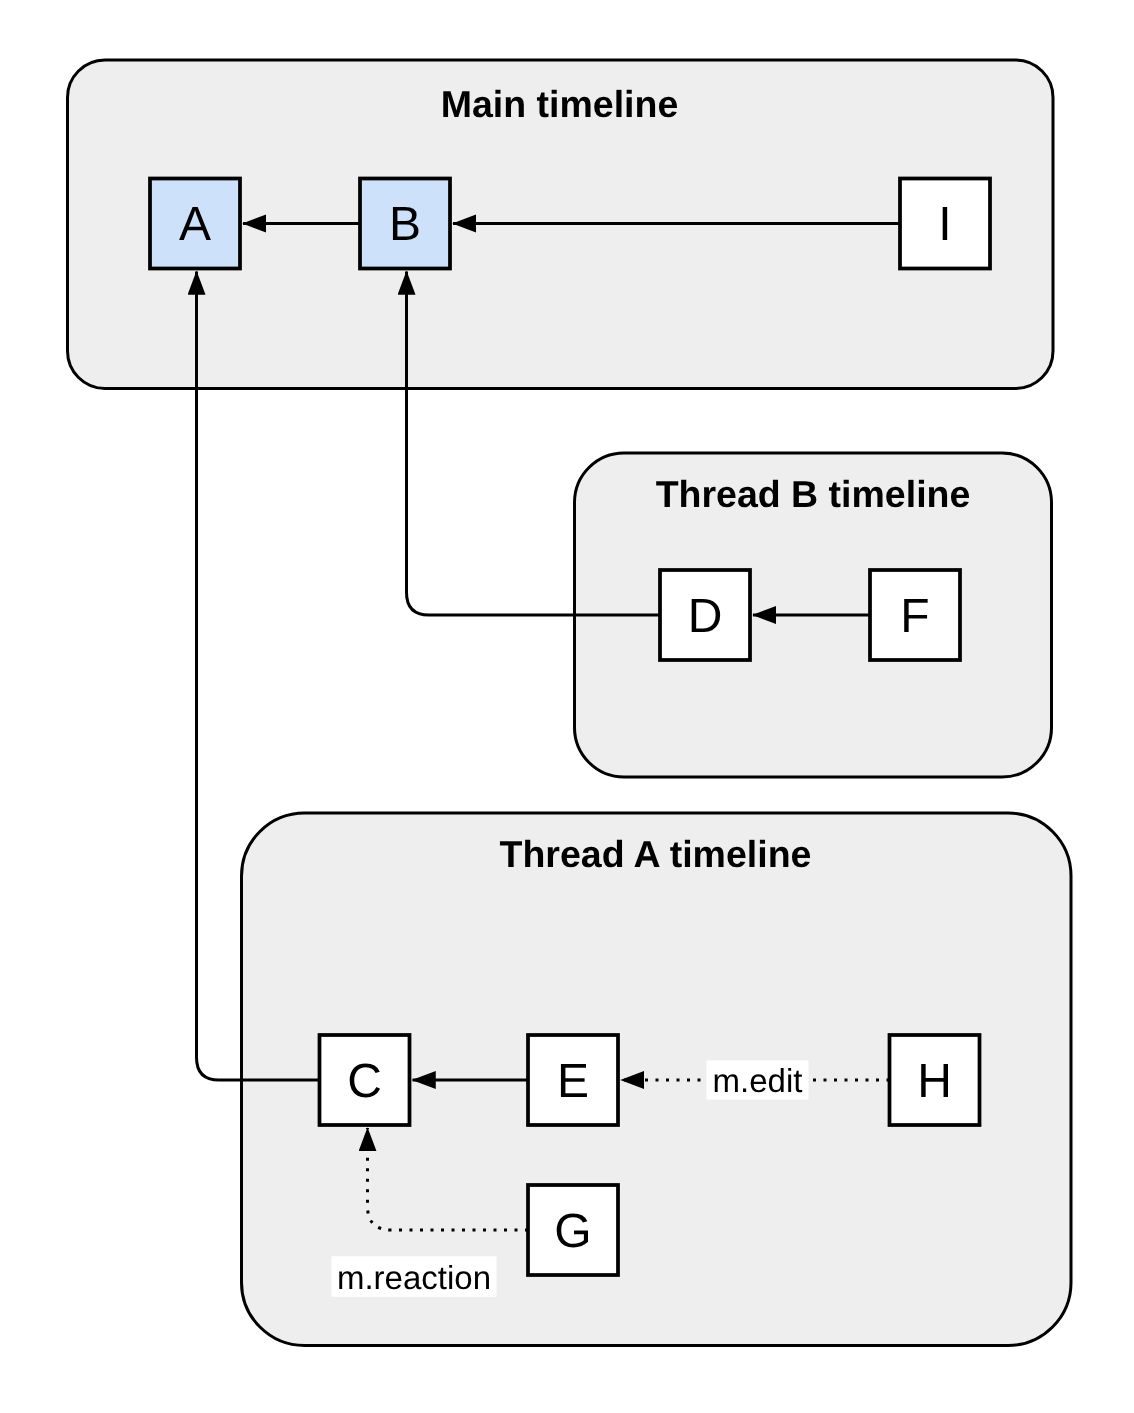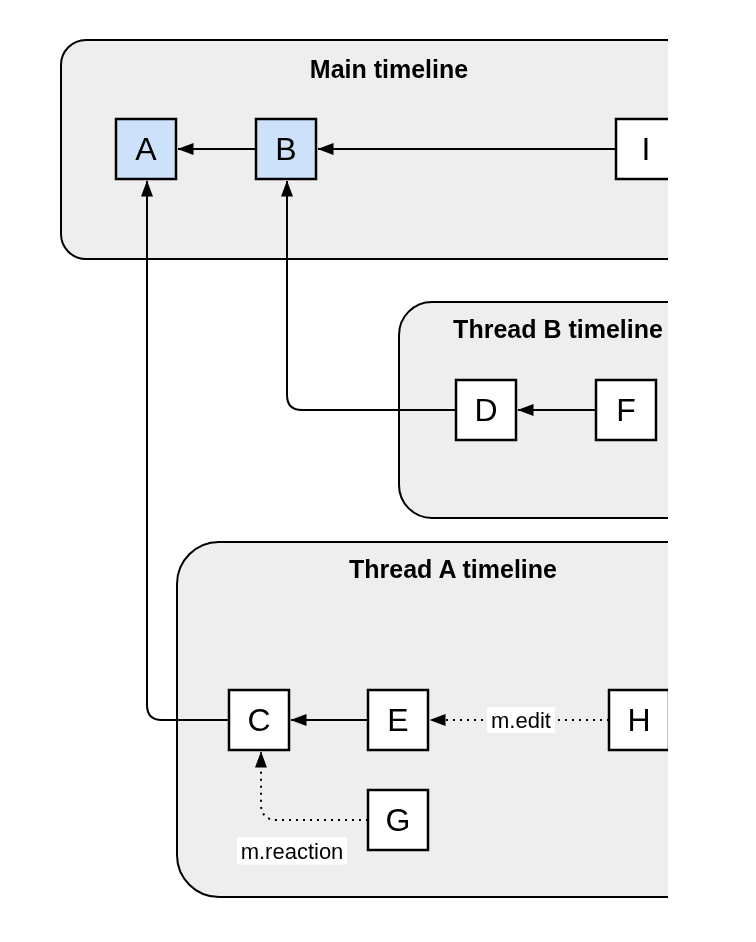--- a/index.html
+++ b/index.html
@@ -4,25 +4,24 @@
 <title>Diagram</title>
 <style>
   html, body {
     margin: 0;
     padding: 0;
     background: #ffffff;
     font-family: "Liberation Sans", sans-serif;
   }
   #page {
     position: relative;
-    width: 652px;
+    width: 756px;
     height: 942px;
     background: #ffffff;
     overflow: hidden;
-    padding-left: 16px;
   }
   svg { display: block; }
   .container-title {
     font-family: "Liberation Sans", sans-serif;
     font-size: 25px;
     font-weight: 700;
     fill: #000000;
   }
   .node-label {
     font-family: "Liberation Sans", sans-serif;

